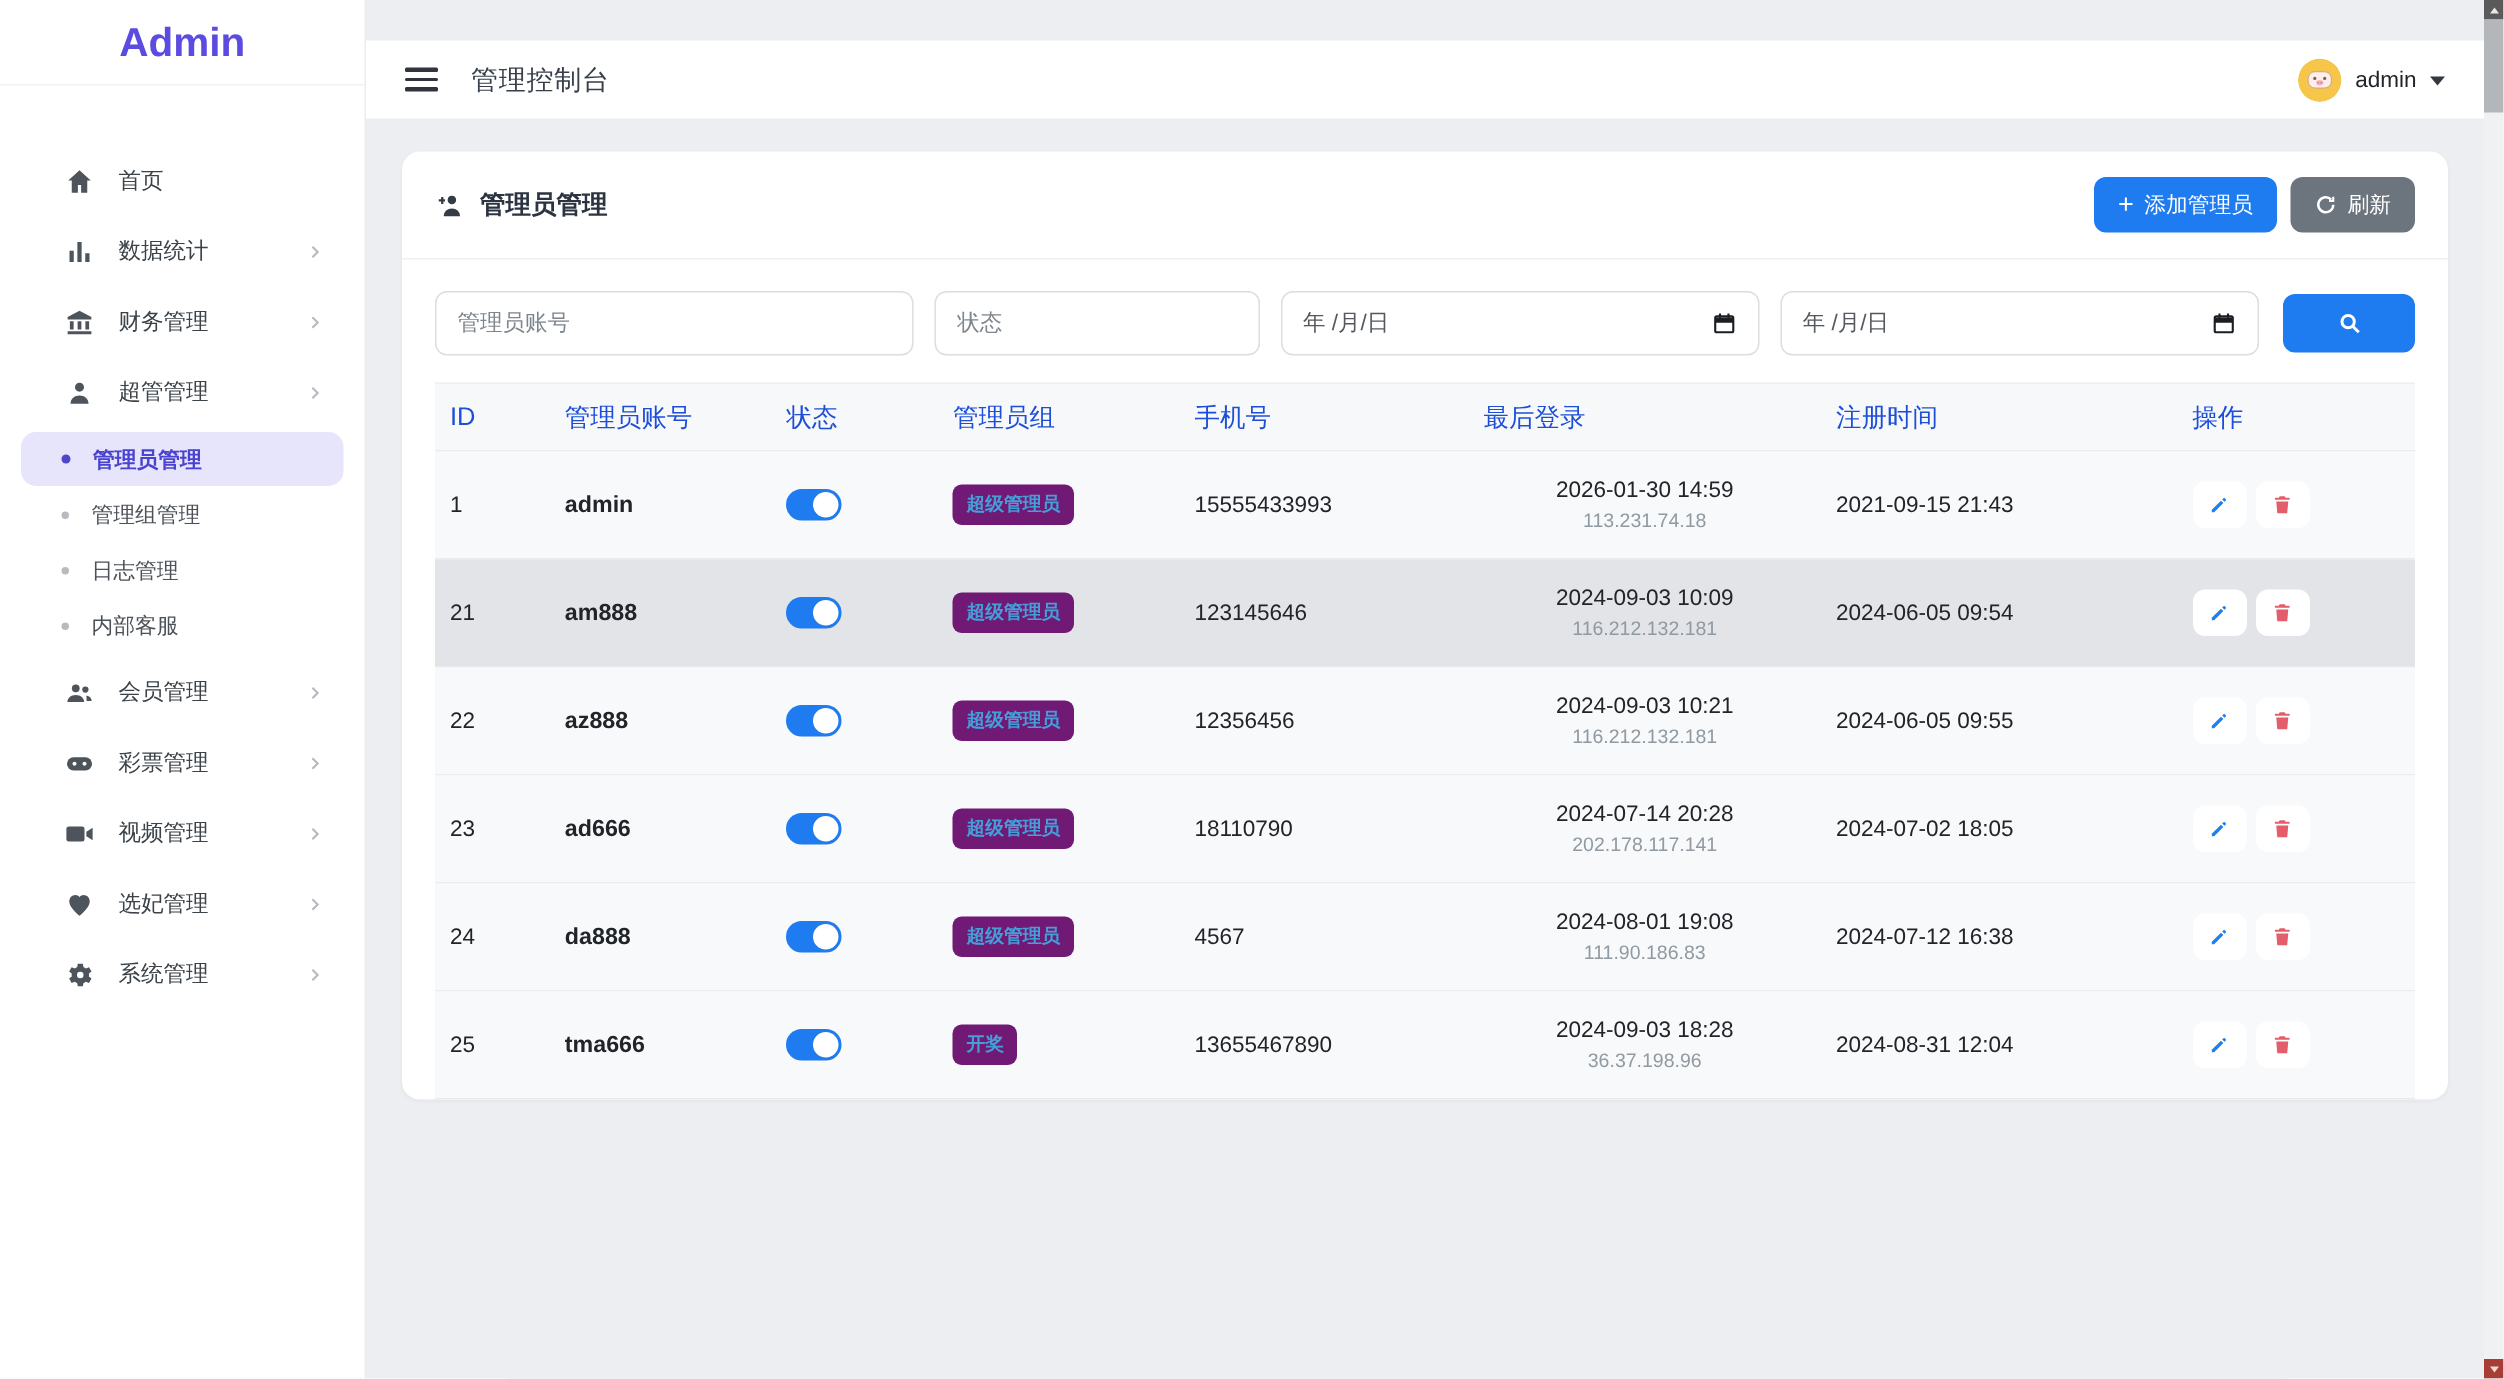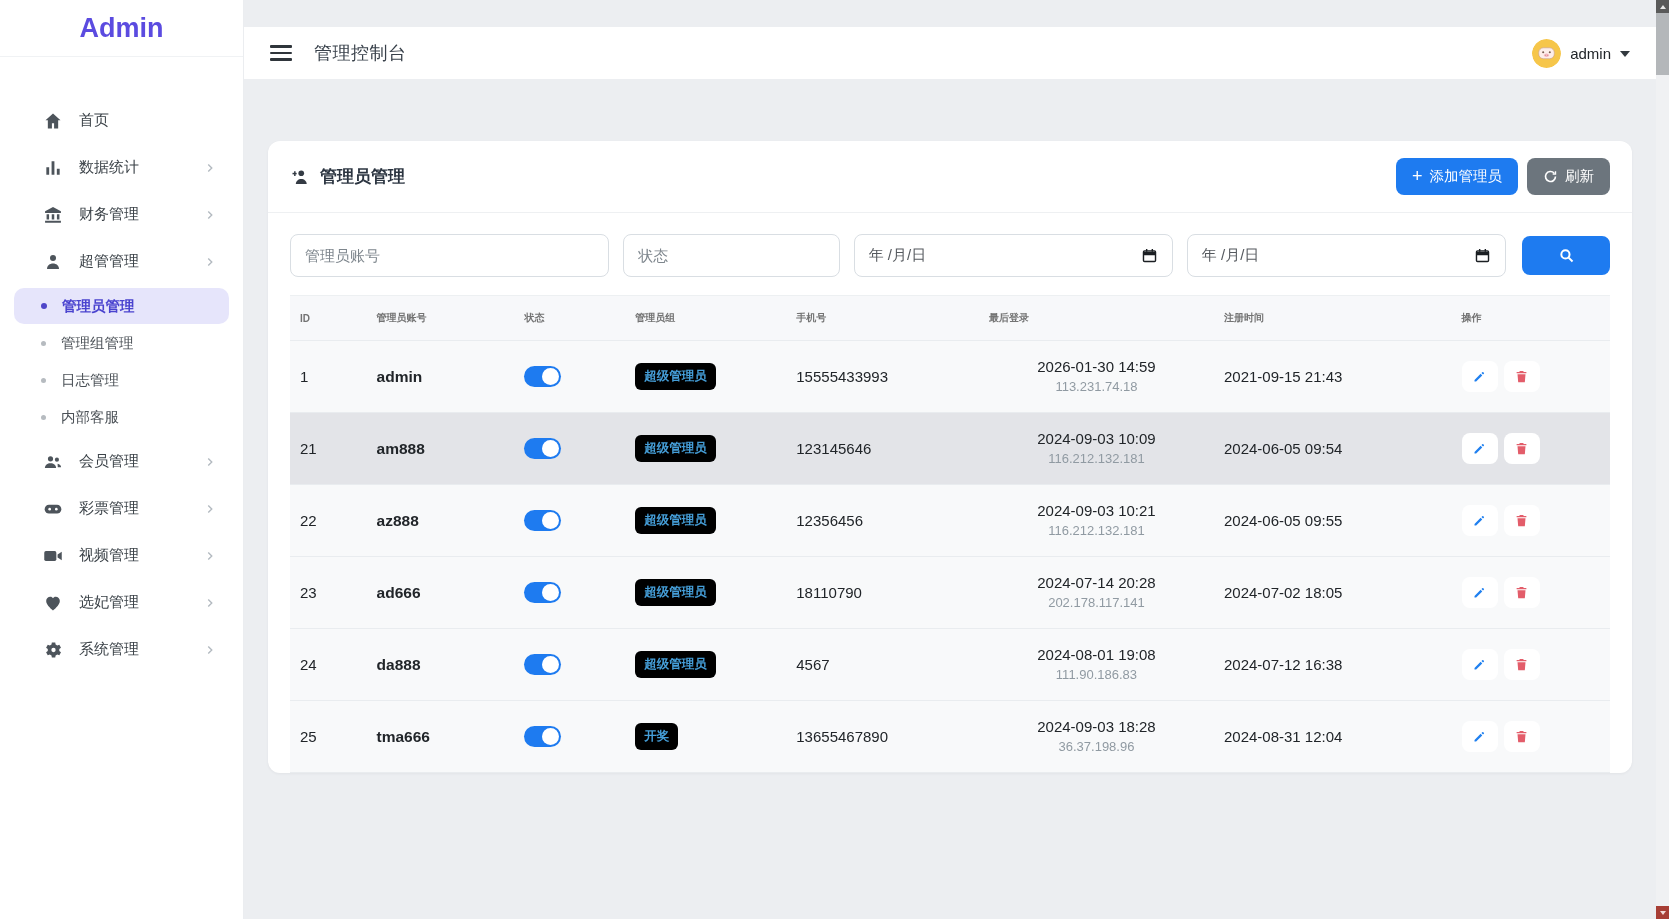--- a/index.html
+++ b/index.html
@@ -18,21 +18,21 @@
   .nav-item .chev { margin-left:auto; width:14px; height:14px; color:#b3bac0; }
   .submenu { padding:2px 0; }
   .sub-item { height:36px; margin:1px 14px; display:flex; align-items:center; padding-left:27px; border-radius:10px; cursor:pointer; }
   .sub-item .dot { width:5px; height:5px; border-radius:50%; background:#b6bbc0; flex-shrink:0; }
   .sub-item .slabel { margin-left:15px; font-size:14.5px; color:#4b5157; }
   .sub-item.active { background:#e6e5fb; }
   .sub-item.active .dot { background:#4f46c8; width:6px; height:6px; }
   .sub-item.active .slabel { color:#4a43cf; font-weight:600; }
 
   
-  .main { flex:1; display:flex; flex-direction:column; background:#eceef1; min-width:0;gap:40px; }
+  .main { flex:1; display:flex; flex-direction:column; background:#eceef1; min-width:0; }
   .topbar { margin-top:27px; height:52px; background:#fff; display:flex; align-items:center; padding:0 26px; }
   .burger { width:22px; display:flex; flex-direction:column; gap:4px; cursor:pointer; }
   .burger i { display:block; height:2.6px; background:#2f353b; border-radius:1px; }
   .tb-title { margin-left:22px; font-size:18px; color:#38404a; font-weight:500; letter-spacing:.5px; }
   .tb-user { margin-left:auto; display:flex; align-items:center; gap:9px; cursor:pointer; }
   .avatar { width:29px; height:29px; border-radius:50%; flex-shrink:0; }
   .uname { font-size:15px; font-weight:500; color:#212529; }
   .caret { width:0; height:0; border-left:5px solid transparent; border-right:5px solid transparent; border-top:6px solid #33393f; margin-top:2px; }
 
   
@@ -65,27 +65,27 @@
   .f-date .cal { width:17px; height:17px; color:#1b1f23; cursor:pointer; }
   .f-search { width:88px; height:39px; flex-shrink:0; margin-left:2px; }
   .f-search .sicon { width:17px; height:17px; }
 
   
   .table { margin:0 22px; }
   .trow { display:flex; align-items:stretch; background:#f8f9fa; border-bottom:1px solid #e9ecef; }
   .trow.head { background:#f7f8fa; border-top:1px solid #edf0f2; }
   .trow.hl { background:#e3e4e8; }
   .cell { display:flex; align-items:center; padding:0 10px; min-height:71px; font-size:15px; color:#212529; }
-  .head .cell { min-height:44px; font-size:10px; font-weight:700; color:#737373; }
+  .head .cell { min-height:44px; font-size:17px; font-weight:400; color:#1d4ed8; }
   .c1{width:5.8%;} .c2{width:11.2%;} .c3{width:8.4%;} .c4{width:12.2%;}
   .c5{width:14.6%;} .c6{width:17.8%;} .c7{width:18%;} .c8{flex:1;}
   .acct { font-weight:700; font-size:15.5px; }
   .toggle { width:37px; height:21px; border-radius:11px; background:#1e7bf0; position:relative; cursor:pointer; flex-shrink:0; }
   .toggle .knob { position:absolute; top:2px; right:2px; width:17px; height:17px; border-radius:50%; background:#fff; }
-  .badge { background:#000000; color:#459ed8; font-size:12.5px; font-weight:600; padding:5px 9px; border-radius:6px; white-space:nowrap; }
+  .badge { background:#701a75; color:#459ed8; font-size:12.5px; font-weight:600; padding:5px 9px; border-radius:6px; white-space:nowrap; }
   .login { display:flex; flex-direction:column; justify-content:center; line-height:1.3; }
   .login .dt { font-weight:500; }
   .login .ip { font-size:13px; color:#909aa2; margin-top:2px; }
   .ops { display:flex; gap:6px; }
   .op-btn { width:36px; height:31px; background:#fff; border:none; border-radius:8px; display:flex;
             align-items:center; justify-content:center; cursor:pointer; }
   .op-btn svg { width:15px; height:15px; }
   .op-edit { color:#2080f0; }
   .op-del { color:#e35d6a; }
 

